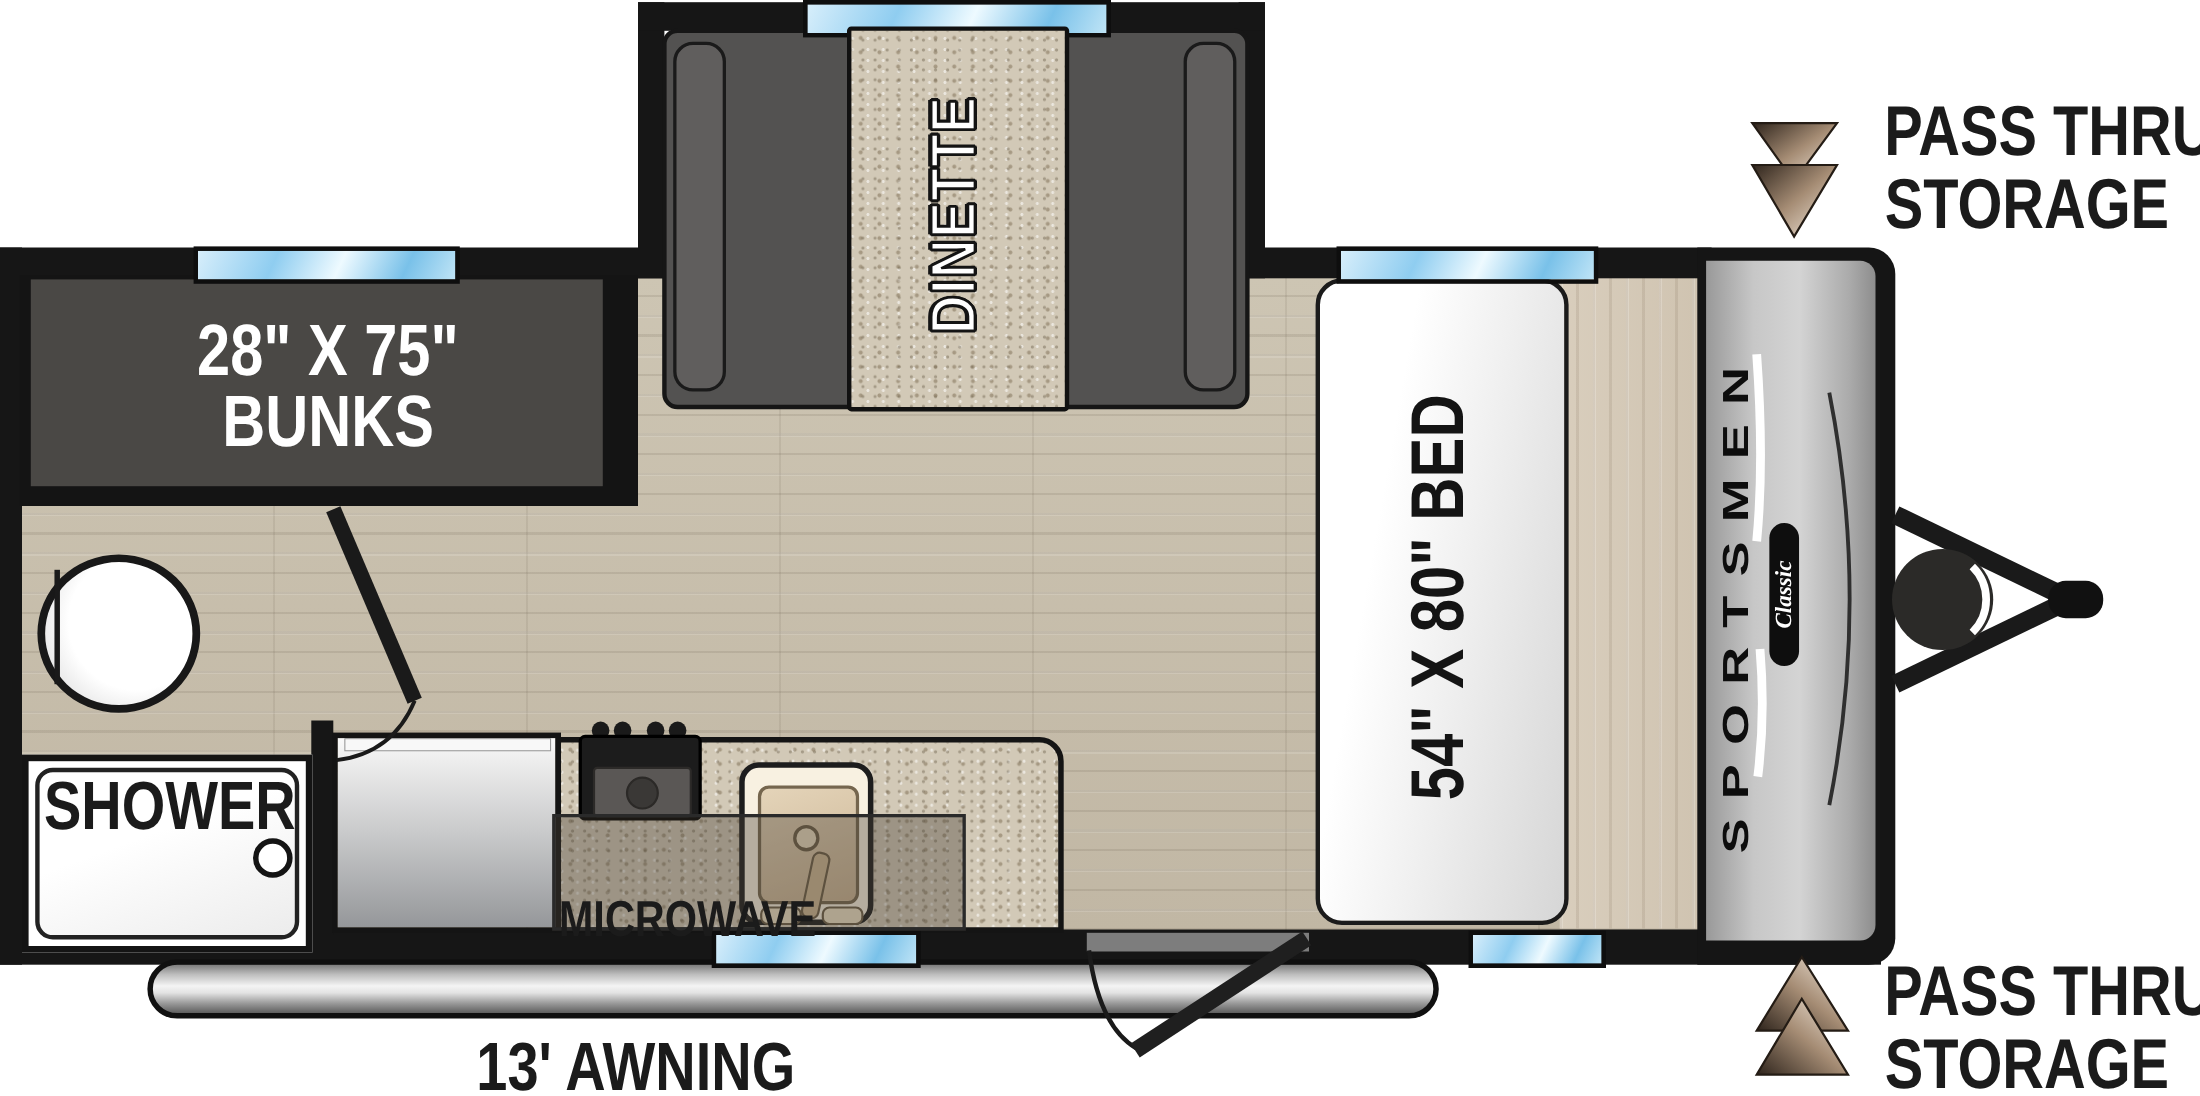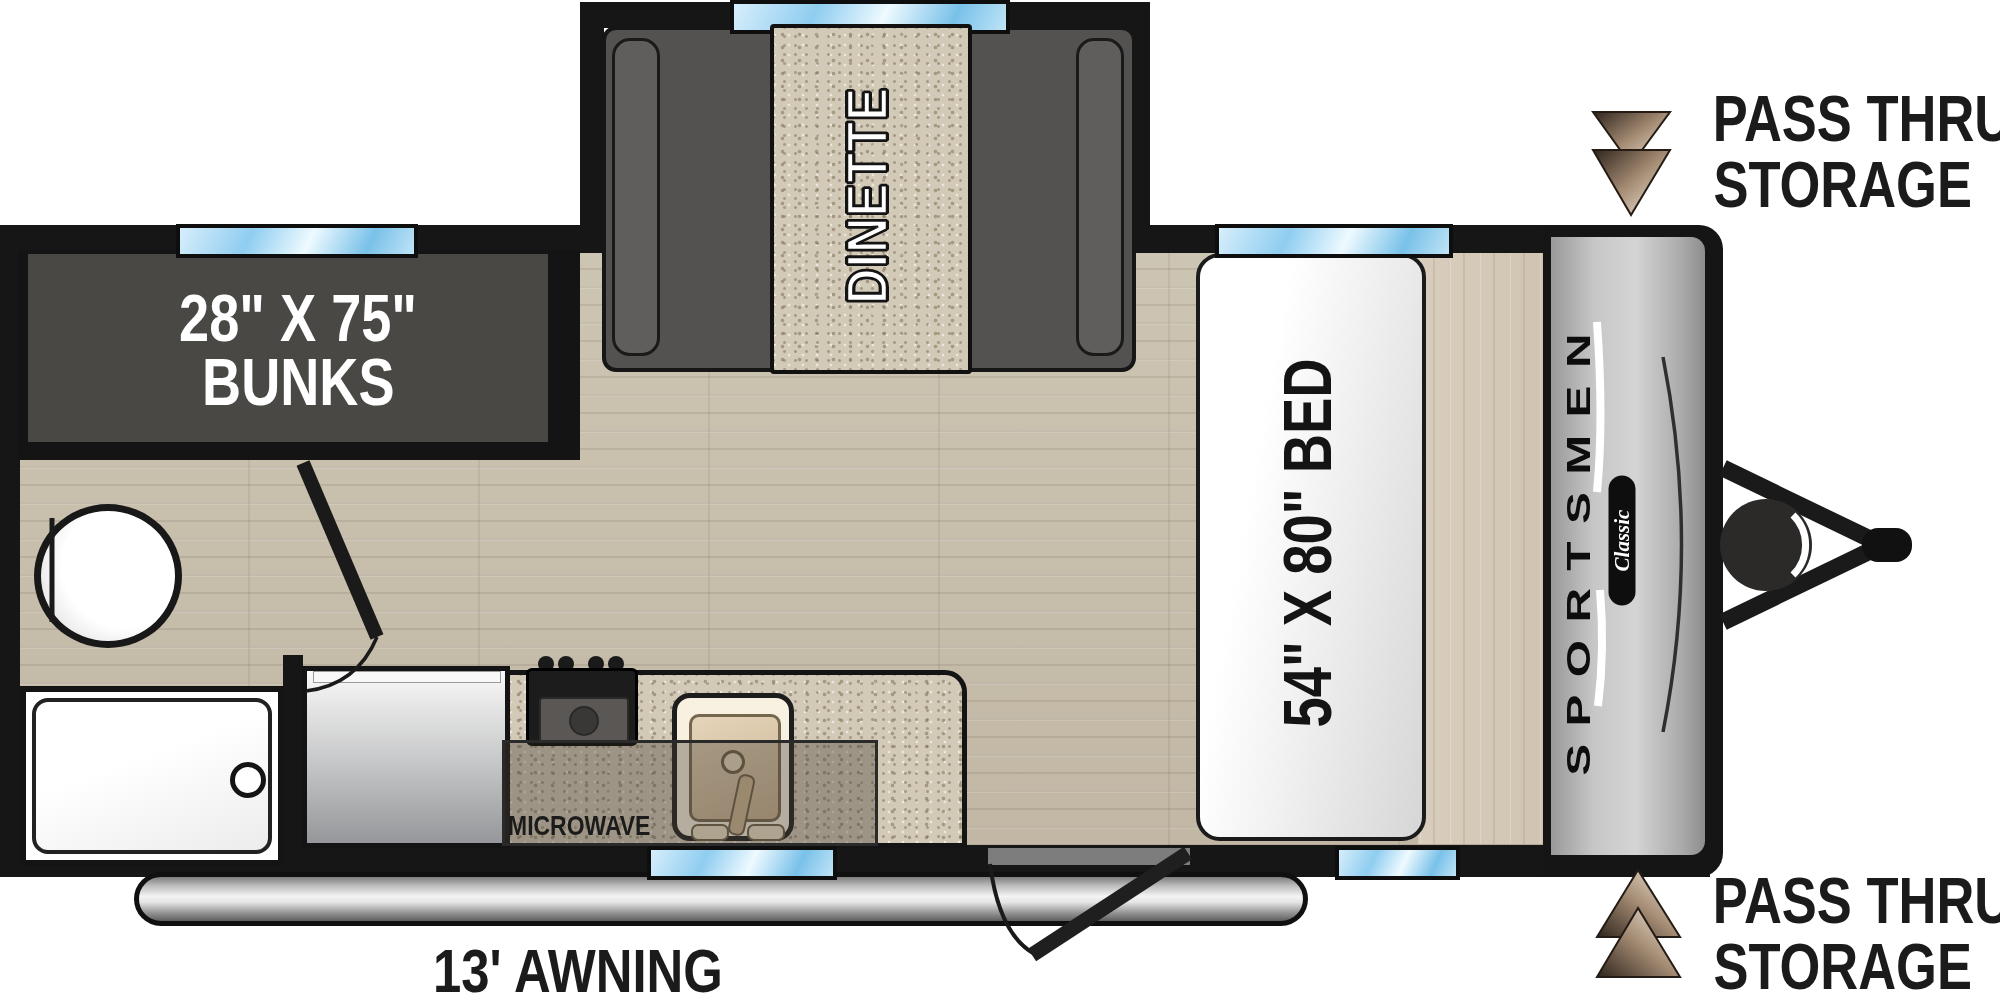--- a/index.html
+++ b/index.html
@@ -88,20 +88,23 @@
   <div class="vlabel" style="left:1196px;top:253px;width:222px;height:580px;z-index:8;">
     <span style="font-size:68px;color:#141414;transform:rotate(-90deg) scaleX(0.8);">54" X 80" BED</span>
   </div>
 
   <div class="wall" style="left:283px;top:655px;width:20px;height:195px;z-index:4;"></div>
   <div class="abs" style="left:34px;top:504px;width:134px;height:130px;border-radius:50%;border:7px solid #181818;z-index:4;
               background:radial-gradient(circle at 62% 42%, #ffffff 55%, #e2e2e2 85%, #cfcfcf 100%);"></div>
   <div class="abs" style="left:20px;top:686px;width:264px;height:180px;background:#ffffff;border:6px solid #141414;z-index:4;box-sizing:border-box;"></div>
   <div class="abs" style="left:32px;top:698px;width:240px;height:156px;border:4px solid #222222;border-radius:16px;box-sizing:border-box;z-index:4;
               background:linear-gradient(160deg,#ffffff 40%,#ececec 100%);"></div>
+  <div class="lbl" style="left:40px;top:703px;font-size:62px;">
+    <span class="cond">SHOWER</span>
+  </div>
   <div class="abs" style="left:230px;top:762px;width:26px;height:26px;border-radius:50%;border:5px solid #141414;background:#ffffff;z-index:5;"></div>
 
   <div class="abs" style="left:302px;top:666px;width:208px;height:182px;border:5px solid #141414;box-sizing:border-box;z-index:4;
               background:linear-gradient(180deg,#fafafa 0%,#ededed 12%,#c9cacb 50%,#95979a 100%);">
     <div style="position:absolute;left:6px;top:0;width:186px;height:10px;background:#f8f8f8;border:1px solid #9a9a9a;"></div>
   </div>
 
   <div class="abs granite" style="left:505px;top:670px;width:462px;height:178px;border:5px solid #141414;border-top-right-radius:22px;box-sizing:border-box;z-index:4;"></div>
 
   <div class="abs" style="left:538px;top:656px;width:16px;height:16px;border-radius:50%;background:#1a1a1a;z-index:5;"></div>
@@ -117,21 +120,21 @@
   <div class="abs" style="left:672px;top:693px;width:122px;height:148px;background:#f8f1e1;border:5px solid #1d1d1d;border-radius:18px;box-sizing:border-box;z-index:5;">
     <div style="position:absolute;left:12px;top:16px;width:86px;height:102px;border-radius:10px;border:3px solid #75664e;
                 background:linear-gradient(160deg,#e4d4b9,#cab393);"></div>
     <div style="position:absolute;left:44px;top:52px;width:18px;height:18px;border-radius:50%;border:3px solid #6b5d46;background:#e8dabe;"></div>
     <div style="position:absolute;left:56px;top:76px;width:13px;height:58px;border-radius:7px;border:2px solid #6b5d46;background:#cdb794;transform:rotate(12deg);"></div>
     <div style="position:absolute;left:14px;top:126px;width:34px;height:13px;border-radius:7px;border:2px solid #6b5d46;background:#eee0c5;"></div>
     <div style="position:absolute;left:70px;top:126px;width:34px;height:13px;border-radius:7px;border:2px solid #6b5d46;background:#eee0c5;"></div>
   </div>
 
   <div class="abs" style="left:502px;top:740px;width:376px;height:106px;background:rgba(70,62,52,0.38);border:3px solid #2a2a2a;box-sizing:border-box;z-index:6;"></div>
-  <div class="lbl" style="left:508px;top:812px;font-size:28px;z-index:8;">
+  <div class="lbl" style="left:508px;top:812px;font-size:46px;z-index:8;">
     <span class="cond">MICROWAVE</span>
   </div>
 
   <div class="abs" style="left:988px;top:848px;width:202px;height:17px;background:#7d7d7d;z-index:5;"></div>
 
   <div class="abs" style="left:1543px;top:225px;width:180px;height:652px;background:#151515;border-radius:0 24px 24px 0;z-index:3;"></div>
   <div class="abs" style="left:1551px;top:237px;width:154px;height:618px;border-radius:0 14px 14px 0;z-index:4;
               background:linear-gradient(90deg,#999999 0%,#c7c7c7 28%,#d4d4d4 55%,#aaaaaa 85%,#8d8d8d 100%);"></div>
   <div class="vlabel" style="left:1551px;top:237px;width:56px;height:618px;z-index:8;">
     <span style="transform:rotate(-90deg) scaleX(1.45);font-size:33px;letter-spacing:12px;color:#0d0d0d;">SPORTSMEN</span>

